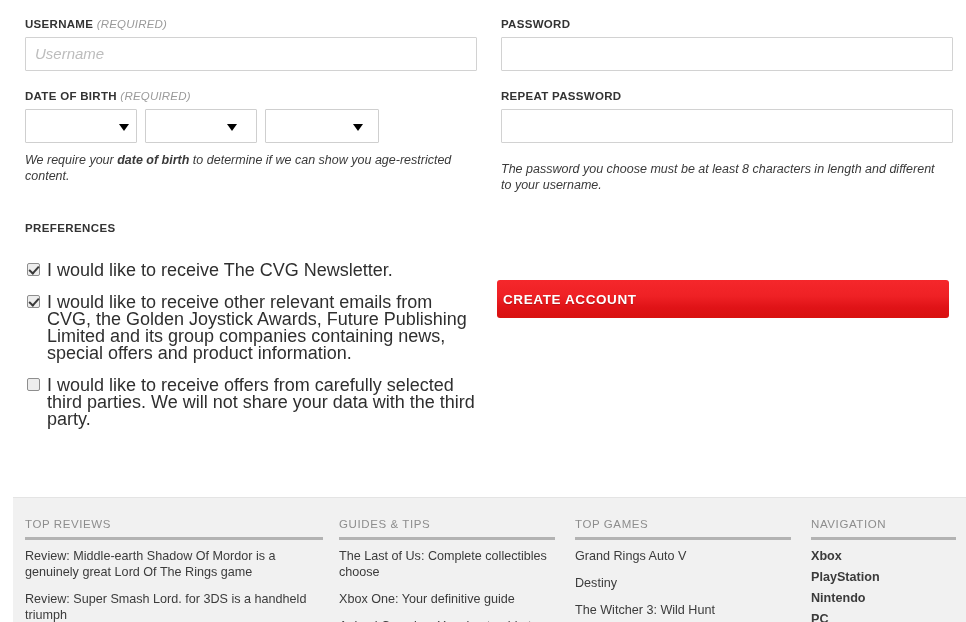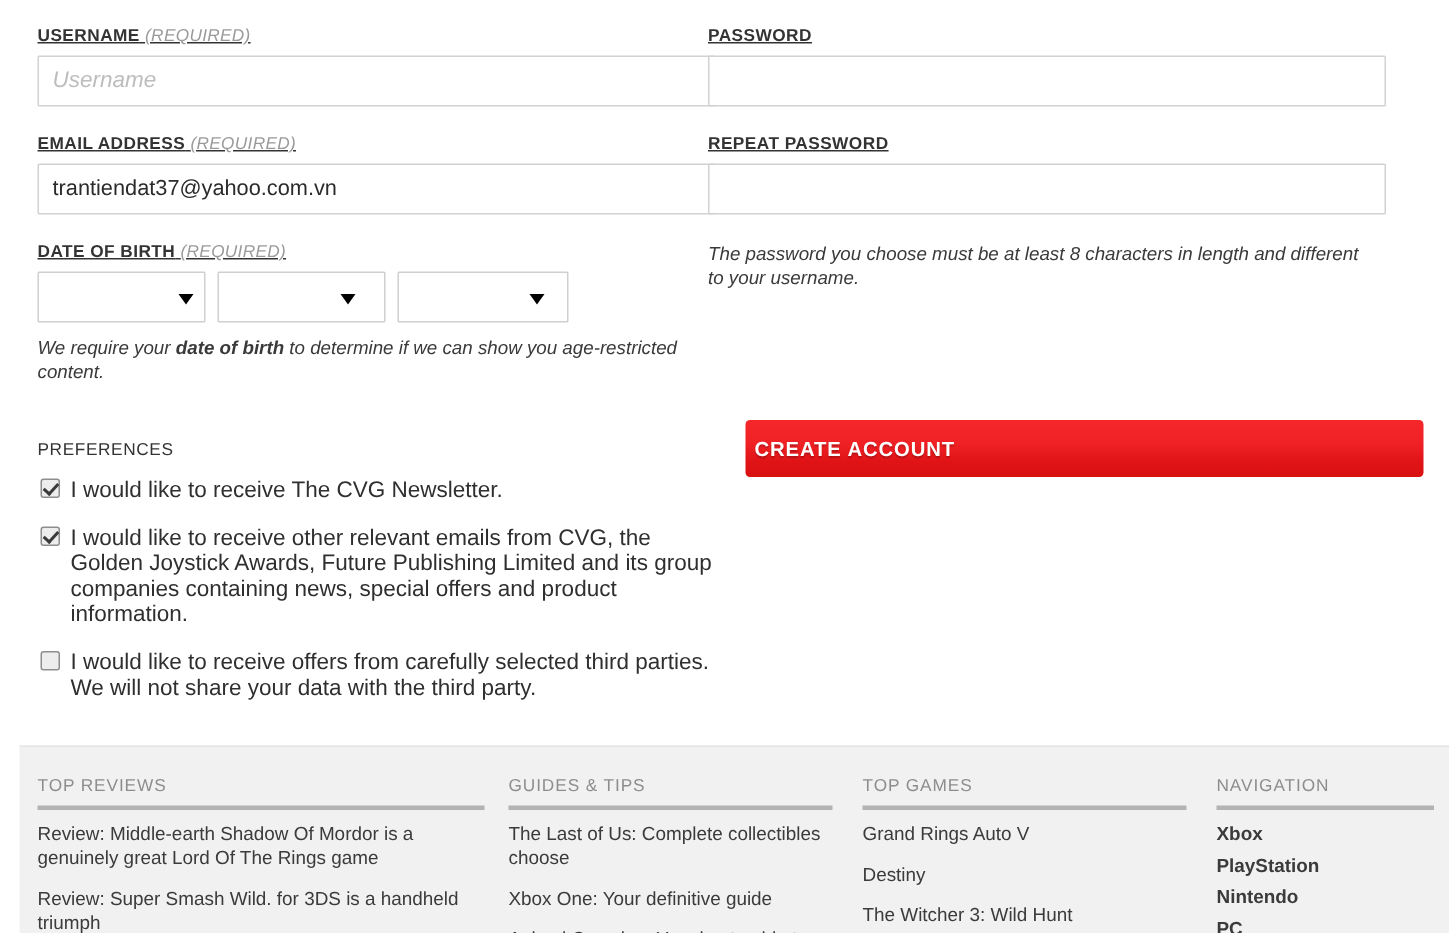--- a/index.html
+++ b/index.html
@@ -34,34 +34,33 @@
   }
 
   .col-left {
     position: absolute;
     left: 25px;
     top: 17px;
     width: 452px;
   }
   .col-right {
     position: absolute;
-    left: 472px;
+    left: 501px;
     top: 17px;
     width: 452px;
   }
 
   .field-label {
     font-size: 11.5px;
     font-weight: bold;
     letter-spacing: 0.3px;
     color: #333333;
     text-transform: uppercase;
     margin: 0 0 6px 0;
     line-height: 14px;
-    text-decoration: underline;
   }
   .field-label .req {
     font-weight: normal;
     font-style: italic;
     color: #9a9a9a;
     letter-spacing: 0.2px;
   }
 
   .text-input {
     display: block;
@@ -132,27 +131,28 @@
     margin-top: 9px;
   }
   .helper b { font-weight: bold; font-style: italic; }
 
   
   .prefs-title {
     font-size: 11.5px;
     letter-spacing: 0.4px;
     color: #333333;
     text-transform: uppercase;
-    margin: 0 0 12px 0;
+    margin: 0 0 28px 0;
+    font-weight: bold;
   }
   .pref-row {
     position: relative;
     padding-left: 22px;
     margin-bottom: 15px;
-    font-size: 15px;
+    font-size: 18px;
     line-height: 17px;
     color: #2f2f2f;
   }
   .cbox {
     position: absolute;
     left: 2px;
     top: 1px;
     width: 13px;
     height: 13px;
     box-sizing: border-box;
@@ -267,27 +267,20 @@
     <div class="col-left">
 
       <div class="field-block">
         <div class="field-label">
           <span>USERNAME</span>
           <span class="req">(REQUIRED)</span>
         </div>
         <input class="text-input" type="text" placeholder="Username" style="">
       </div>
 
-      <div class="field-block">
-        <div class="field-label">
-          <span>EMAIL ADDRESS</span>
-          <span class="req">(REQUIRED)</span>
-        </div>
-        <input class="text-input" type="text" placeholder="" value="trantiendat37@yahoo.com.vn" style="">
-      </div>
 
       <div class="field-block">
         <div class="field-label">
           <span>DATE OF BIRTH</span>
           <span class="req">(REQUIRED)</span>
         </div>
         <div class="dob-row">
           <div class="sel sel-day">
             <span class="sel-value"></span>
             <span class="sel-arrow"></span>
@@ -346,21 +339,21 @@
 
   </div>
 
   <div class="footer">
     <div class="footer-cols">
 
       <div class="fcol fcol-0">
         <h3>TOP REVIEWS</h3>
         <ul>
           <li>Review: Middle-earth Shadow Of Mordor is a genuinely great Lord Of The Rings game</li>
-          <li>Review: Super Smash Wild. for 3DS is a handheld triumph</li>
+          <li>Review: Super Smash Lord. for 3DS is a handheld triumph</li>
         </ul>
       </div>
 
       <div class="fcol fcol-1">
         <h3>GUIDES &amp; TIPS</h3>
         <ul>
           <li>The Last of Us: Complete collectibles choose</li>
           <li>Xbox One: Your definitive guide</li>
           <li>Animal Crossing: Your best guide to the 3D</li>
         </ul>

